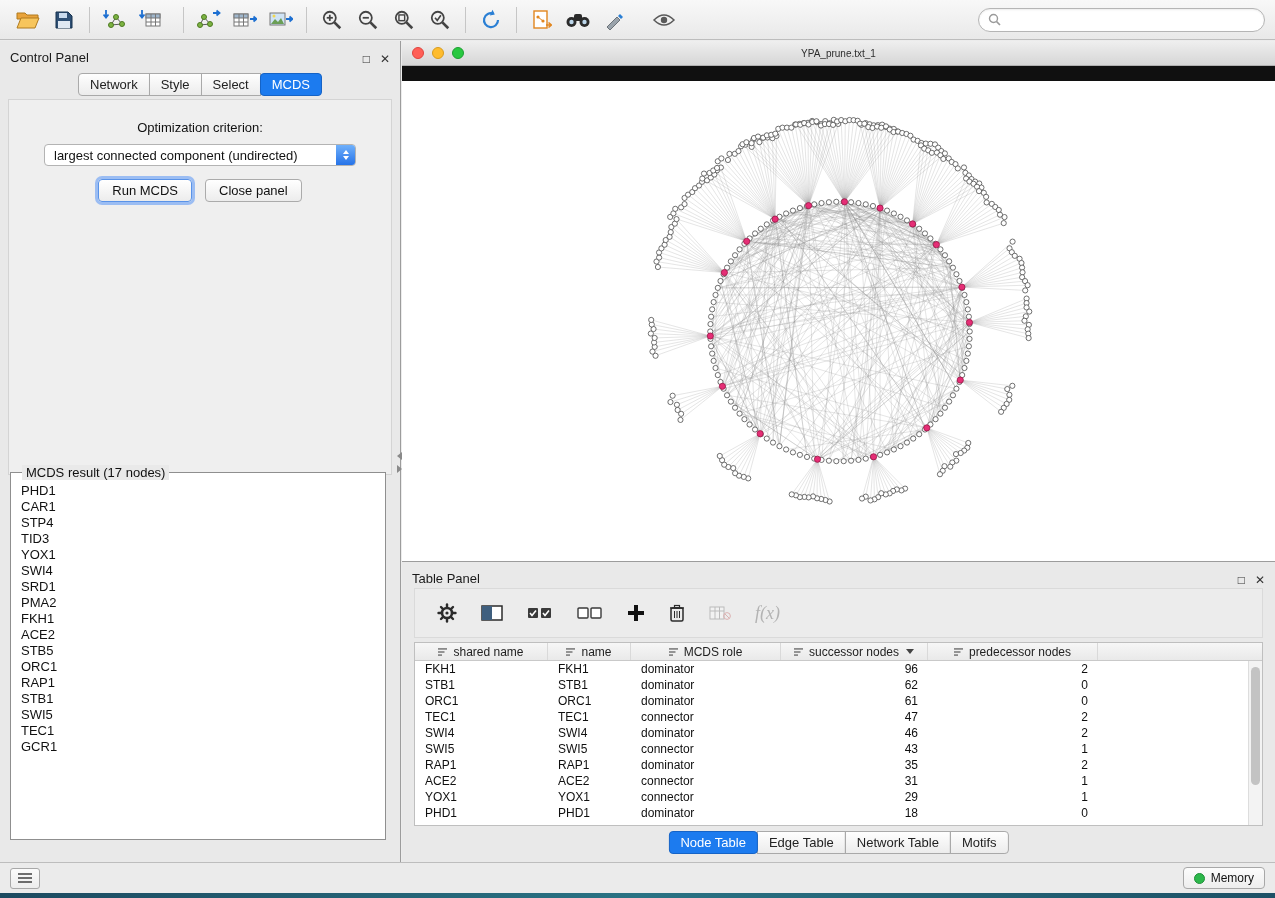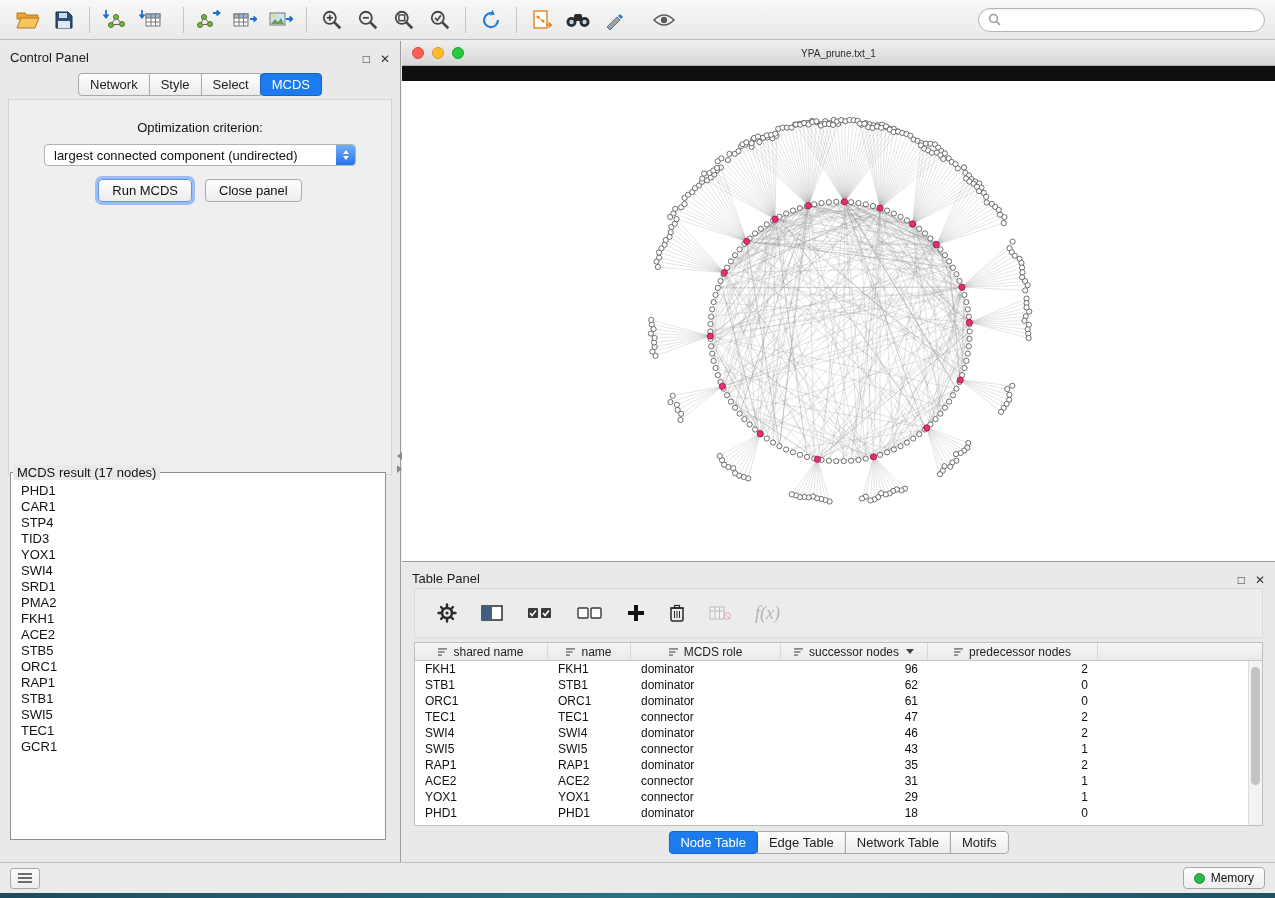--- a/index.html
+++ b/index.html
@@ -45,21 +45,21 @@
   .arr-up{width:0;height:0;border-left:3.5px solid transparent;border-right:3.5px solid transparent;
           border-bottom:4.5px solid #fff;}
   .arr-dn{width:0;height:0;border-left:3.5px solid transparent;border-right:3.5px solid transparent;
           border-top:4.5px solid #fff;}
   .btn-row{margin-top:13px;display:flex;justify-content:center;gap:13px;}
   .mac-btn{font-size:13px;color:#111;padding:3px 13px;background:linear-gradient(#ffffff,#ececec);
            border:1px solid #ababab;border-radius:4px;}
   .mac-btn.focused{box-shadow:0 0 0 3px rgba(86,148,245,.55);border-color:#5a93e8;}
   .result-box{position:absolute;top:424px;left:10px;right:14px;bottom:22px;margin:0;background:#fff;
               border:1px solid #8f8f8f;padding:0;}
-  .result-box legend{font-size:13px;margin-left:2px;padding:0 4px;background:#e9e9e9;}
+  .result-box legend{font-size:13px;margin-left:11px;padding:0 4px;background:#e9e9e9;}
   .result-list{height:100%;box-sizing:border-box;padding:3px 10px;font-size:13px;line-height:16px;
                overflow:hidden;text-align:left;}
 
   .split-handle{position:absolute;left:395px;top:448px;width:9px;height:28px;z-index:6;display:flex;
                 flex-direction:column;gap:5px;align-items:center;justify-content:center;}
   .tri-l{width:0;height:0;border-top:4px solid transparent;border-bottom:4px solid transparent;border-right:5px solid #8a8a8a;}
   .tri-r{width:0;height:0;border-top:4px solid transparent;border-bottom:4px solid transparent;border-left:5px solid #8a8a8a;}
 
   
   .network-window{position:absolute;top:41px;left:402px;right:0;height:521px;background:#fff;

